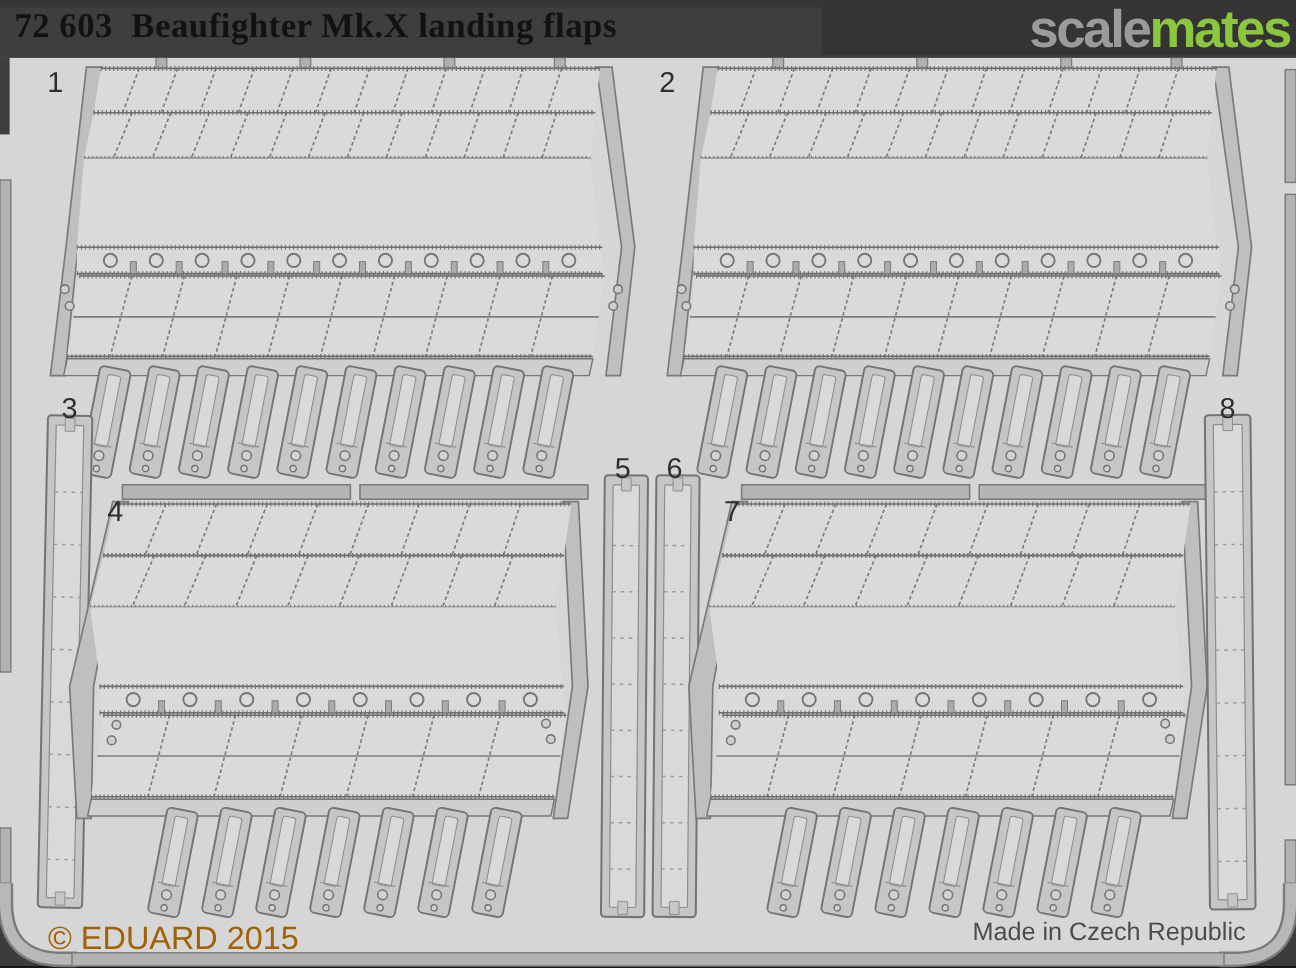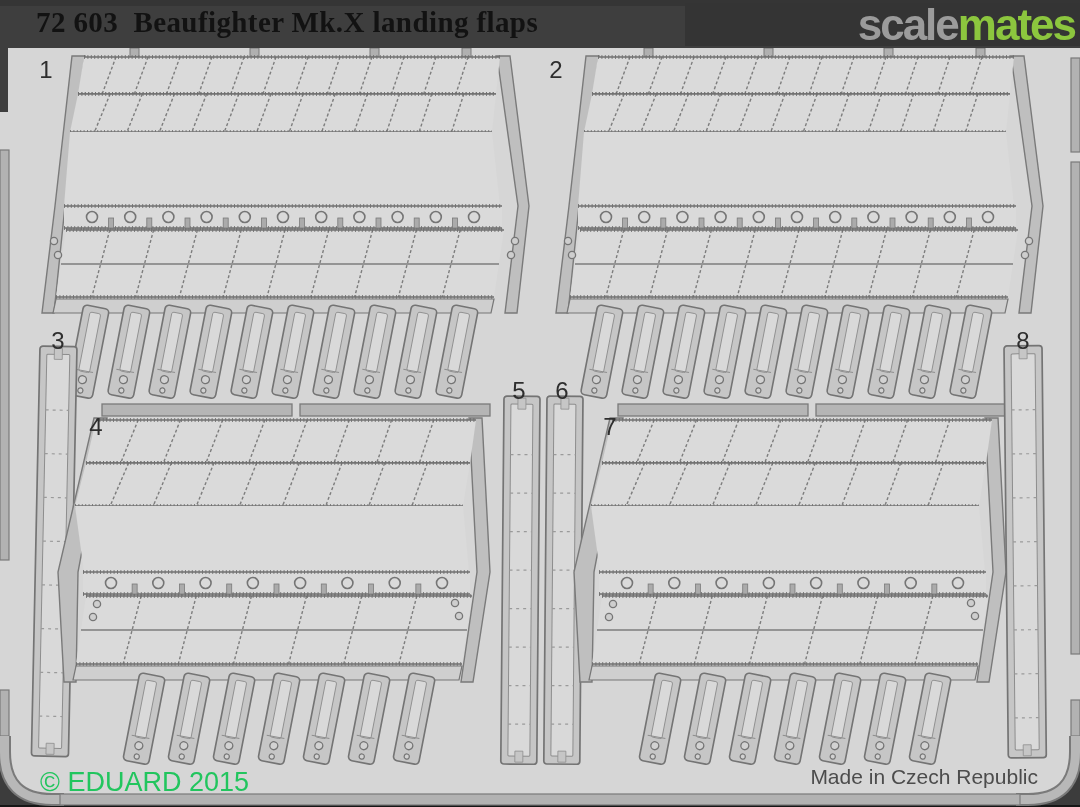--- a/index.html
+++ b/index.html
@@ -12,38 +12,38 @@
     position:absolute;left:0;top:0;width:1080px;height:48px;
     background:#3e3e3e;z-index:5;
   }
   .header-top-edge{
     position:absolute;left:0;top:0;width:1080px;height:6px;background:#353535;
   }
   .logo-bg{
     position:absolute;right:0;top:3px;width:395px;height:43px;background:#343434;
   }
   .title{
-    position:absolute;left:36px;top:50%;transform:translateY(-54%);
+    position:absolute;left:12px;top:50%;transform:translateY(-54%);
     font-family:"Liberation Serif",serif;font-weight:bold;font-size:29px;
     color:#121212;letter-spacing:.4px;white-space:pre;
   }
   .logo{
     position:absolute;right:5px;top:0;height:37px;line-height:50px;
     font-weight:bold;font-size:44px;letter-spacing:-2px;white-space:nowrap;
   }
   .logo .lg{color:#9b9b9b}
   .logo .lm{color:#8cc63e}
   #fret{position:absolute;left:0;top:0;z-index:1}
   .plabel{
     position:absolute;transform:translateX(-50%);z-index:3;
     font-size:24px;color:#2e2e2e;
   }
   .footer-left{
     position:absolute;left:40px;top:767px;z-index:3;
-    font-size:27px;color:#22c55e;
+    font-size:27px;color:#a16207;
   }
   .footer-right{
     position:absolute;right:42px;top:765px;z-index:3;
     font-size:21px;color:#4c4c4c;
   }
 </style>
 </head>
 <body>
 
 <div class="header">

